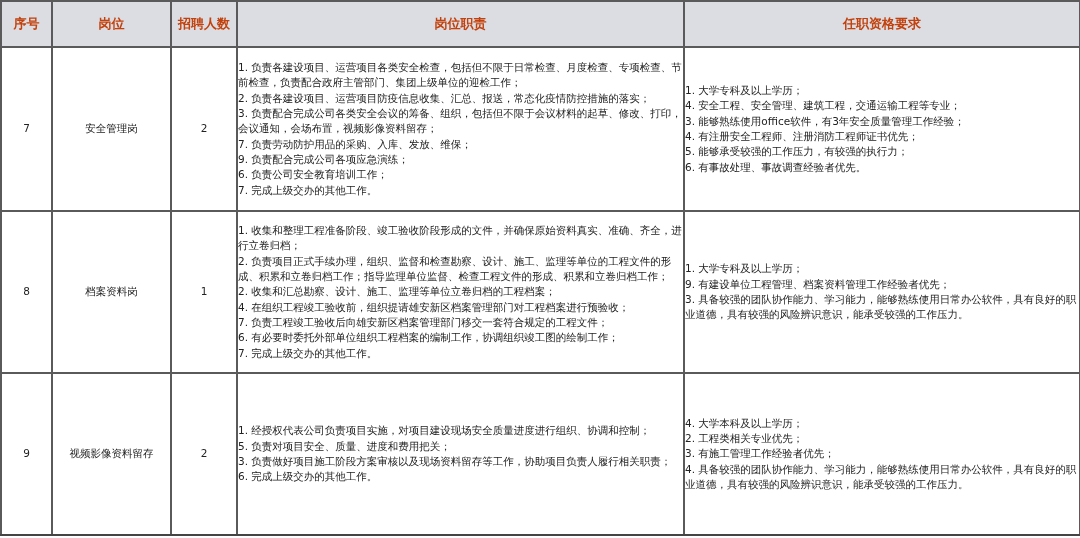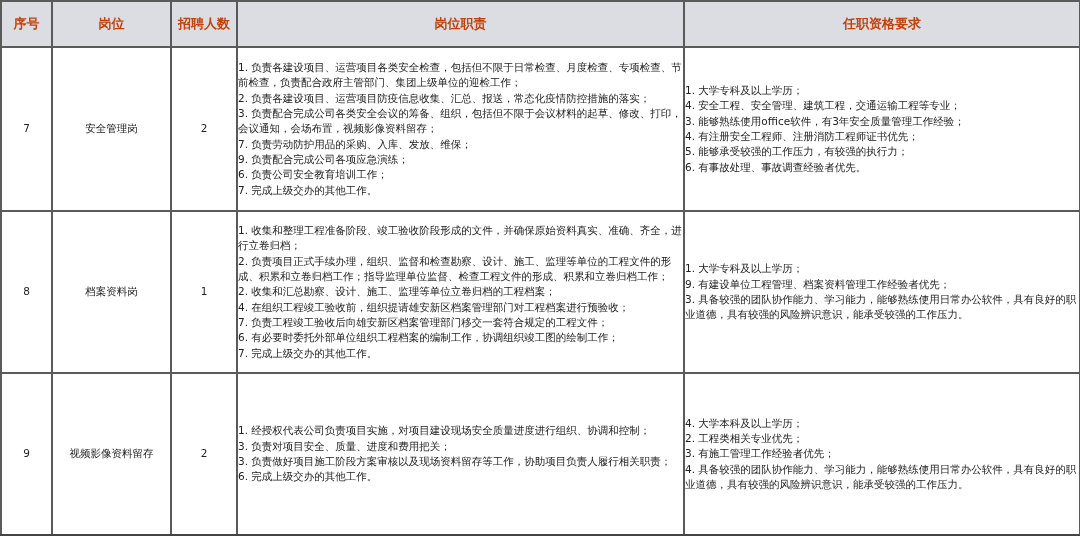--- a/index.html
+++ b/index.html
@@ -102,21 +102,21 @@
         <span class="line">3. 具备较强的团队协作能力、学习能力，能够熟练使用日常办公软件，具有良好的职业道德，具有较强的风险辨识意识，能承受较强的工作压力。</span>
       </td>
     </tr>
 
     <tr class="row9">
       <td class="center">9</td>
       <td class="center">视频影像资料留存</td>
       <td class="center">2</td>
       <td class="text">
         <span class="line">1. 经授权代表公司负责项目实施，对项目建设现场安全质量进度进行组织、协调和控制；</span>
-        <span class="line">3. 负责对项目安全、质量、进度和费用把关；</span>
+        <span class="line">5. 负责对项目安全、质量、进度和费用把关；</span>
         <span class="line">3. 负责做好项目施工阶段方案审核以及现场资料留存等工作，协助项目负责人履行相关职责；</span>
         <span class="line">6. 完成上级交办的其他工作。</span>
       </td>
       <td class="text">
         <span class="line">4. 大学本科及以上学历；</span>
         <span class="line">2. 工程类相关专业优先；</span>
         <span class="line">3. 有施工管理工作经验者优先；</span>
         <span class="line">4. 具备较强的团队协作能力、学习能力，能够熟练使用日常办公软件，具有良好的职业道德，具有较强的风险辨识意识，能承受较强的工作压力。</span>
       </td>
     </tr>

